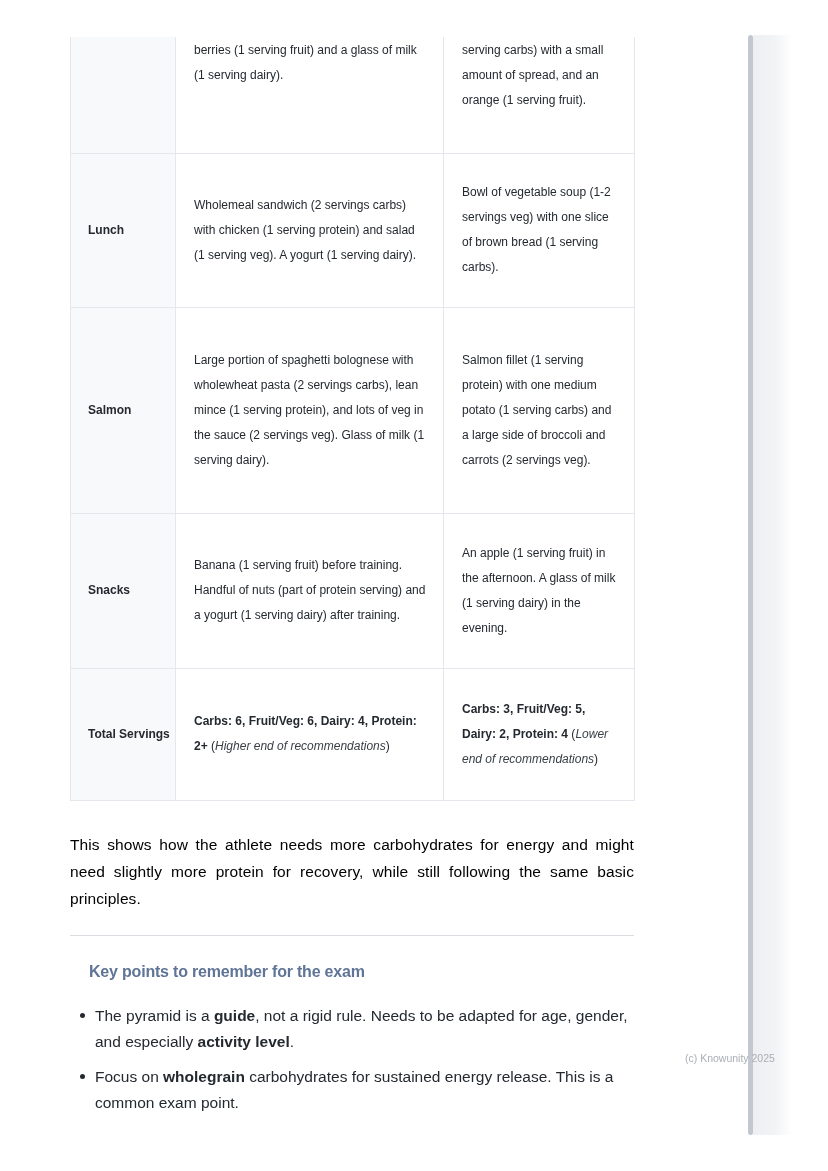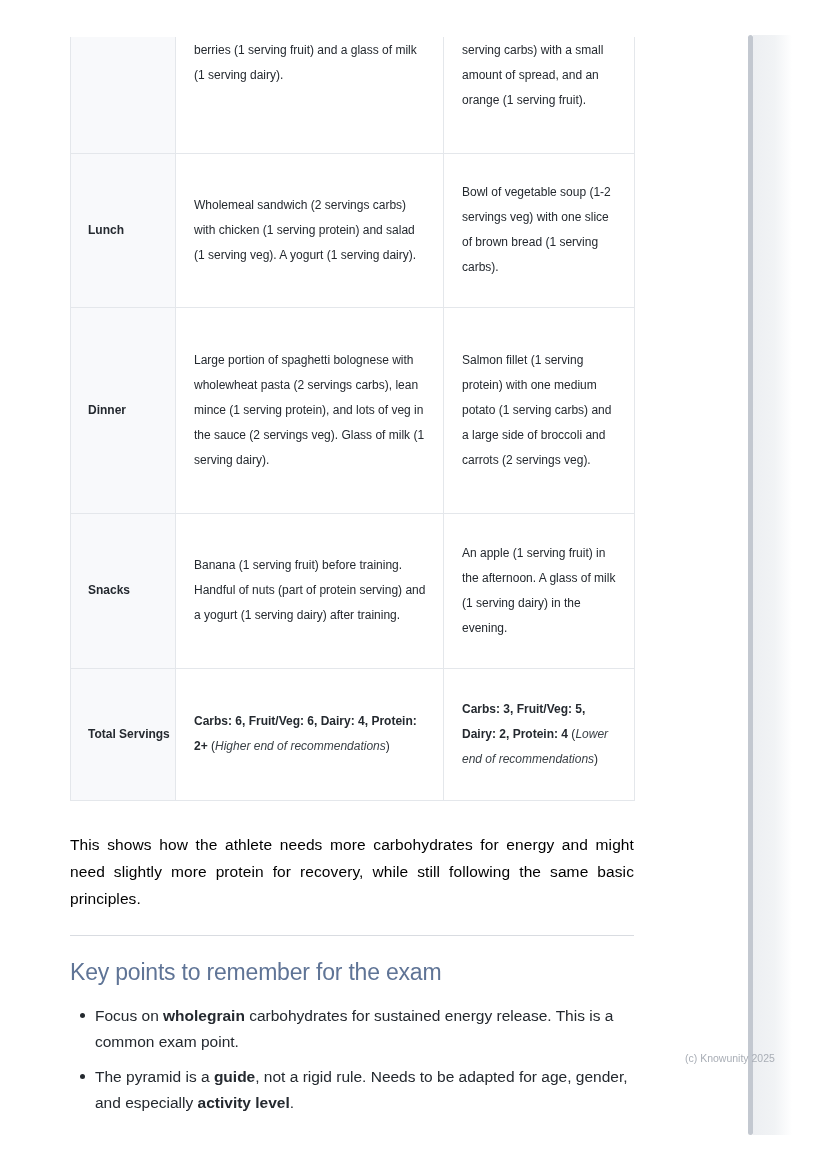--- a/index.html
+++ b/index.html
@@ -30,22 +30,22 @@
   .b { font-weight:700; }
   .i { font-style:italic; color:#3a4046; }
 
   
   .para {
     margin-top:30px; font-size:15.5px; line-height:27px;
     text-align:justify; color:#000000; letter-spacing:.1px;
   }
   .rule { border:none; border-top:1px solid #d9dce1; margin-top:23px; }
   h2.keypoints {
-    margin-top:21px; font-size:23px; line-height:30px;
-    font-weight:400; color:#5f7496; letter-spacing:-.2px;
+    margin-top:21px; font-size:16px; line-height:30px;
+    font-weight:700; color:#5f7496; letter-spacing:-.2px;margin-left:19px;
   }
   ul.kp { list-style:none; margin-top:16px; }
   ul.kp li {
     position:relative; padding-left:25px; margin-bottom:9px;
     font-size:15.5px; line-height:26px; color:#24292f;
   }
   ul.kp li::before {
     content:""; position:absolute; left:10px; top:10px;
     width:5px; height:5px; border-radius:50%; background:#24292f;
   }
@@ -80,21 +80,21 @@
         <th><span></span></th>
         <td><span>berries (1 serving fruit) and a glass of milk (1 serving dairy).</span></td>
         <td><span>serving carbs) with a small amount of spread, and an orange (1 serving fruit).</span></td>
       </tr>
       <tr class="r1">
         <th><span>Lunch</span></th>
         <td><span>Wholemeal sandwich (2 servings carbs) with chicken (1 serving protein) and salad (1 serving veg). A yogurt (1 serving dairy).</span></td>
         <td><span>Bowl of vegetable soup (1-2 servings veg) with one slice of brown bread (1 serving carbs).</span></td>
       </tr>
       <tr class="r2">
-        <th><span>Dinner</span></th>
+        <th><span>Salmon</span></th>
         <td><span>Large portion of spaghetti bolognese with wholewheat pasta (2 servings carbs), lean mince (1 serving protein), and lots of veg in the sauce (2 servings veg). Glass of milk (1 serving dairy).</span></td>
         <td><span>Salmon fillet (1 serving protein) with one medium potato (1 serving carbs) and a large side of broccoli and carrots (2 servings veg).</span></td>
       </tr>
       <tr class="r3">
         <th><span>Snacks</span></th>
         <td><span>Banana (1 serving fruit) before training. Handful of nuts (part of protein serving) and a yogurt (1 serving dairy) after training.</span></td>
         <td><span>An apple (1 serving fruit) in the afternoon. A glass of milk (1 serving dairy) in the evening.</span></td>
       </tr>
       <tr class="r4">
         <th><span>Total Servings</span></th>
@@ -109,24 +109,24 @@
   </table>
 
   <p class="para">This shows how the athlete needs more carbohydrates for energy and might need slightly more protein for recovery, while still following the same basic principles.</p>
 
   <hr class="rule">
 
   <h2 class="keypoints">Key points to remember for the exam</h2>
 
   <ul class="kp">
     <li>
-      <span>Focus on </span><span class="b">wholegrain</span><span> carbohydrates for sustained energy release. This is a common exam point.</span><span class="b"></span><span></span>
+      <span>The pyramid is a </span><span class="b">guide</span><span>, not a rigid rule. Needs to be adapted for age, gender, and especially </span><span class="b">activity level</span><span>.</span>
     </li>
     <li>
-      <span>The pyramid is a </span><span class="b">guide</span><span>, not a rigid rule. Needs to be adapted for age, gender, and especially </span><span class="b">activity level</span><span>.</span>
+      <span>Focus on </span><span class="b">wholegrain</span><span> carbohydrates for sustained energy release. This is a common exam point.</span><span class="b"></span><span></span>
     </li>
   </ul>
 
 </div>
 
 <div class="next-page-sliver"></div>
 <div class="scrollbar-thumb"></div>
 <div class="watermark">(c) Knowunity 2025</div>
 
 </body></html>

